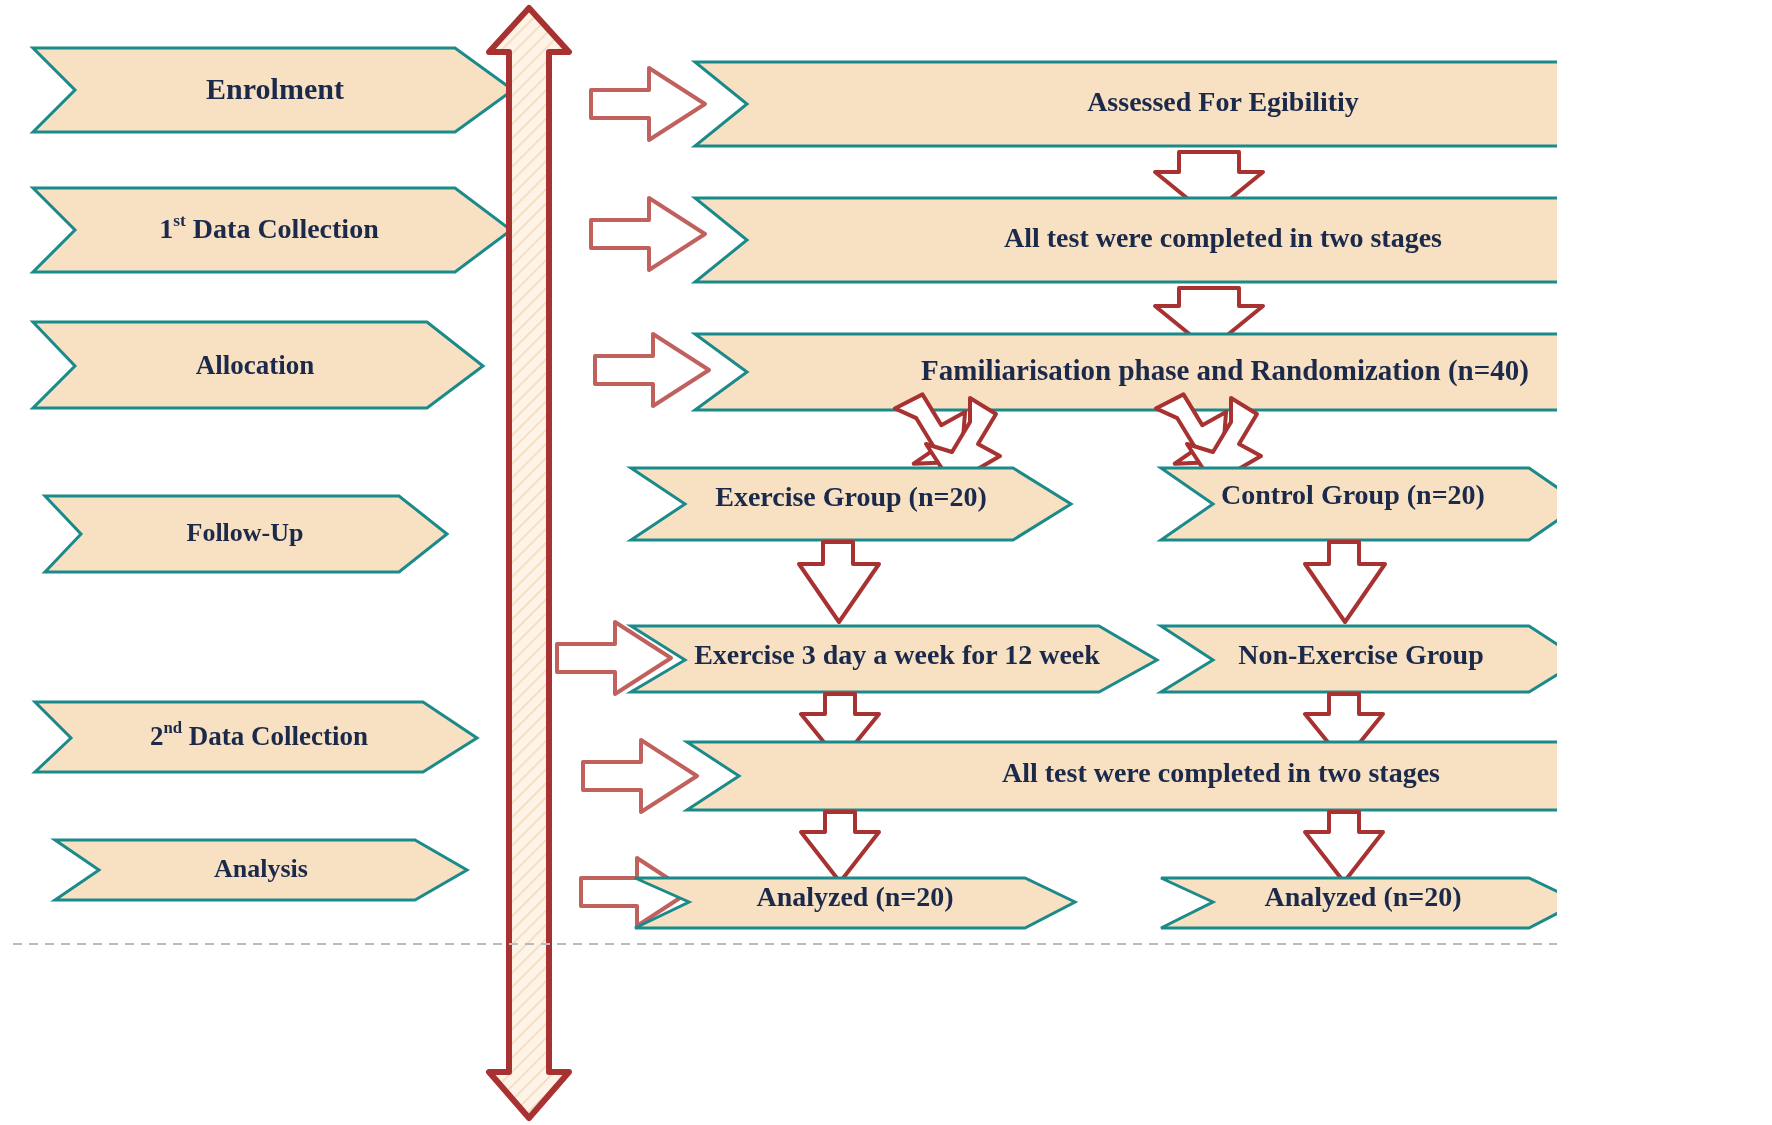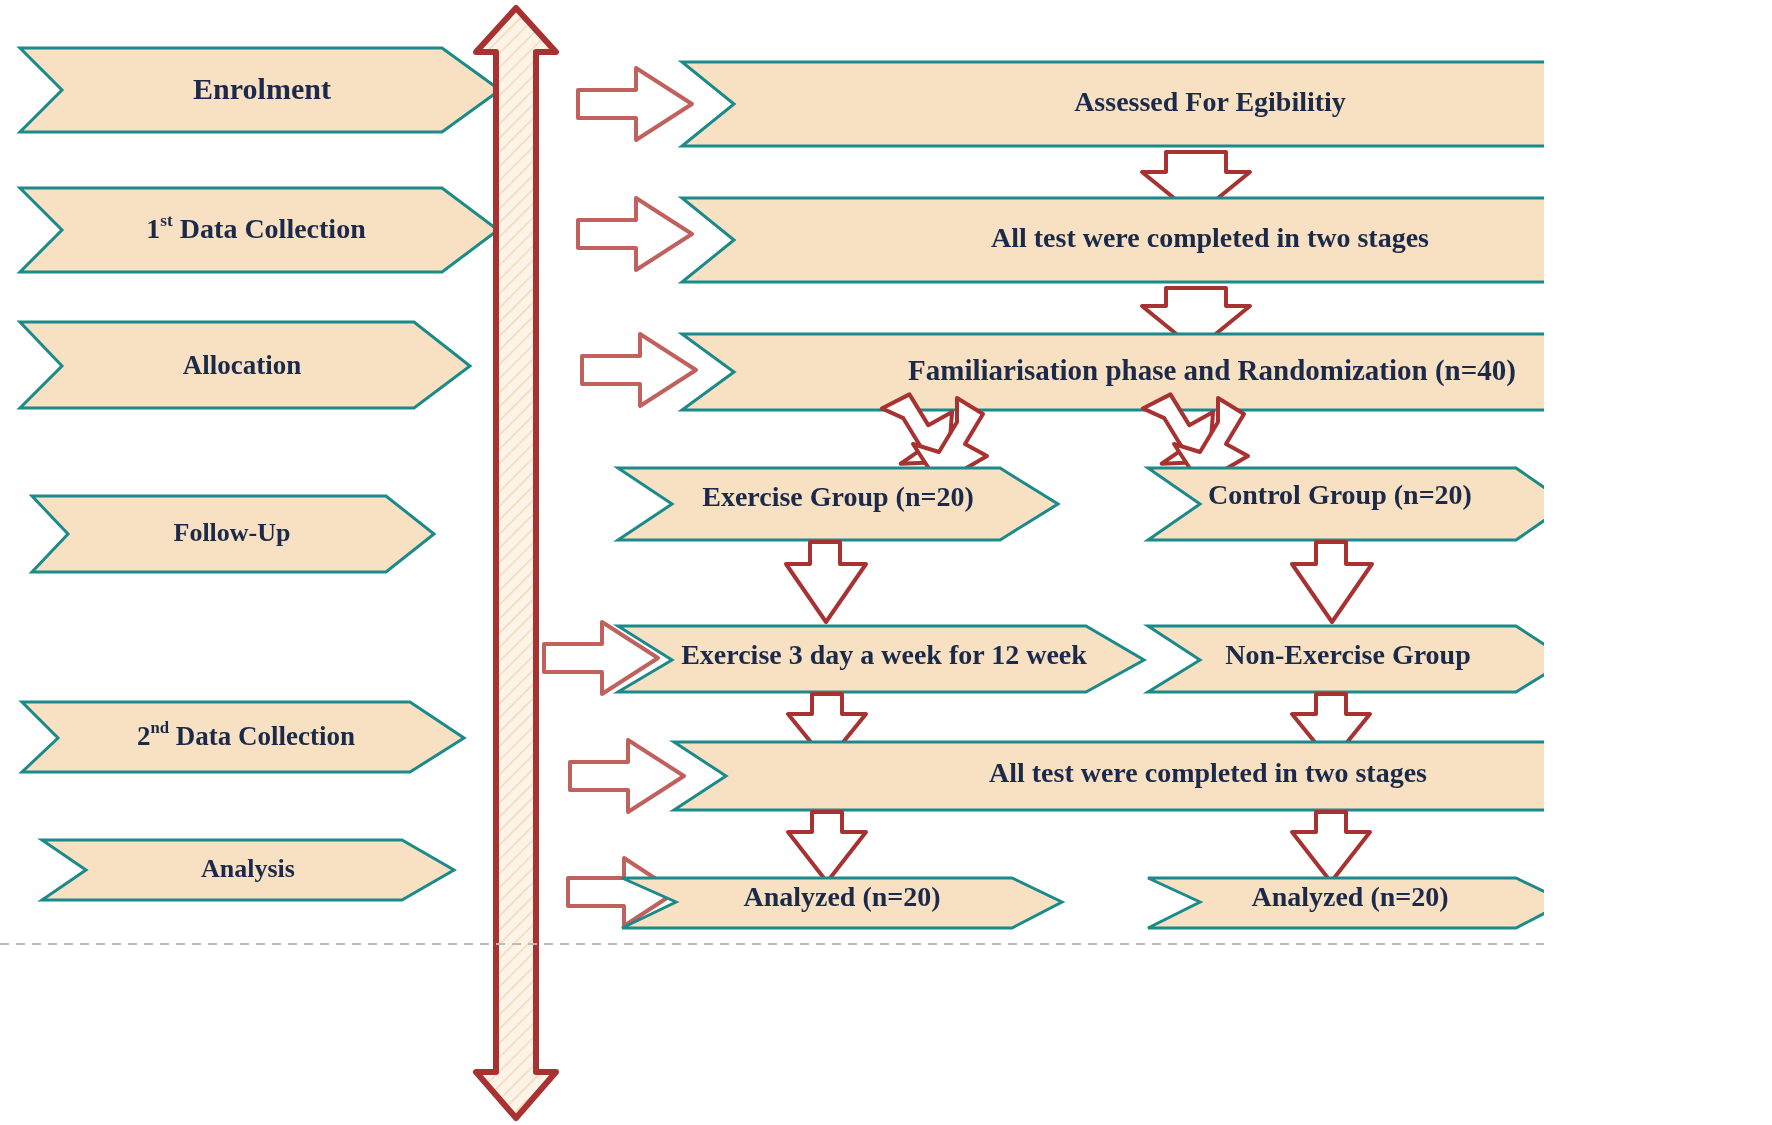--- a/index.html
+++ b/index.html
@@ -10,20 +10,21 @@
   }
   body {
     font-family: "Liberation Serif", "DejaVu Serif", serif;
   }
   #canvas {
     position: relative;
     width: 1544px;
     height: 1125px;
     background: #ffffff;
     overflow: hidden;
+    margin-left: 13px;
   }
   svg#diagram {
     position: absolute;
     left: 0;
     top: 0;
     width: 1772px;
     height: 1125px;
   }
   .chev-label {
     font-family: "Liberation Serif", "DejaVu Serif", serif;

